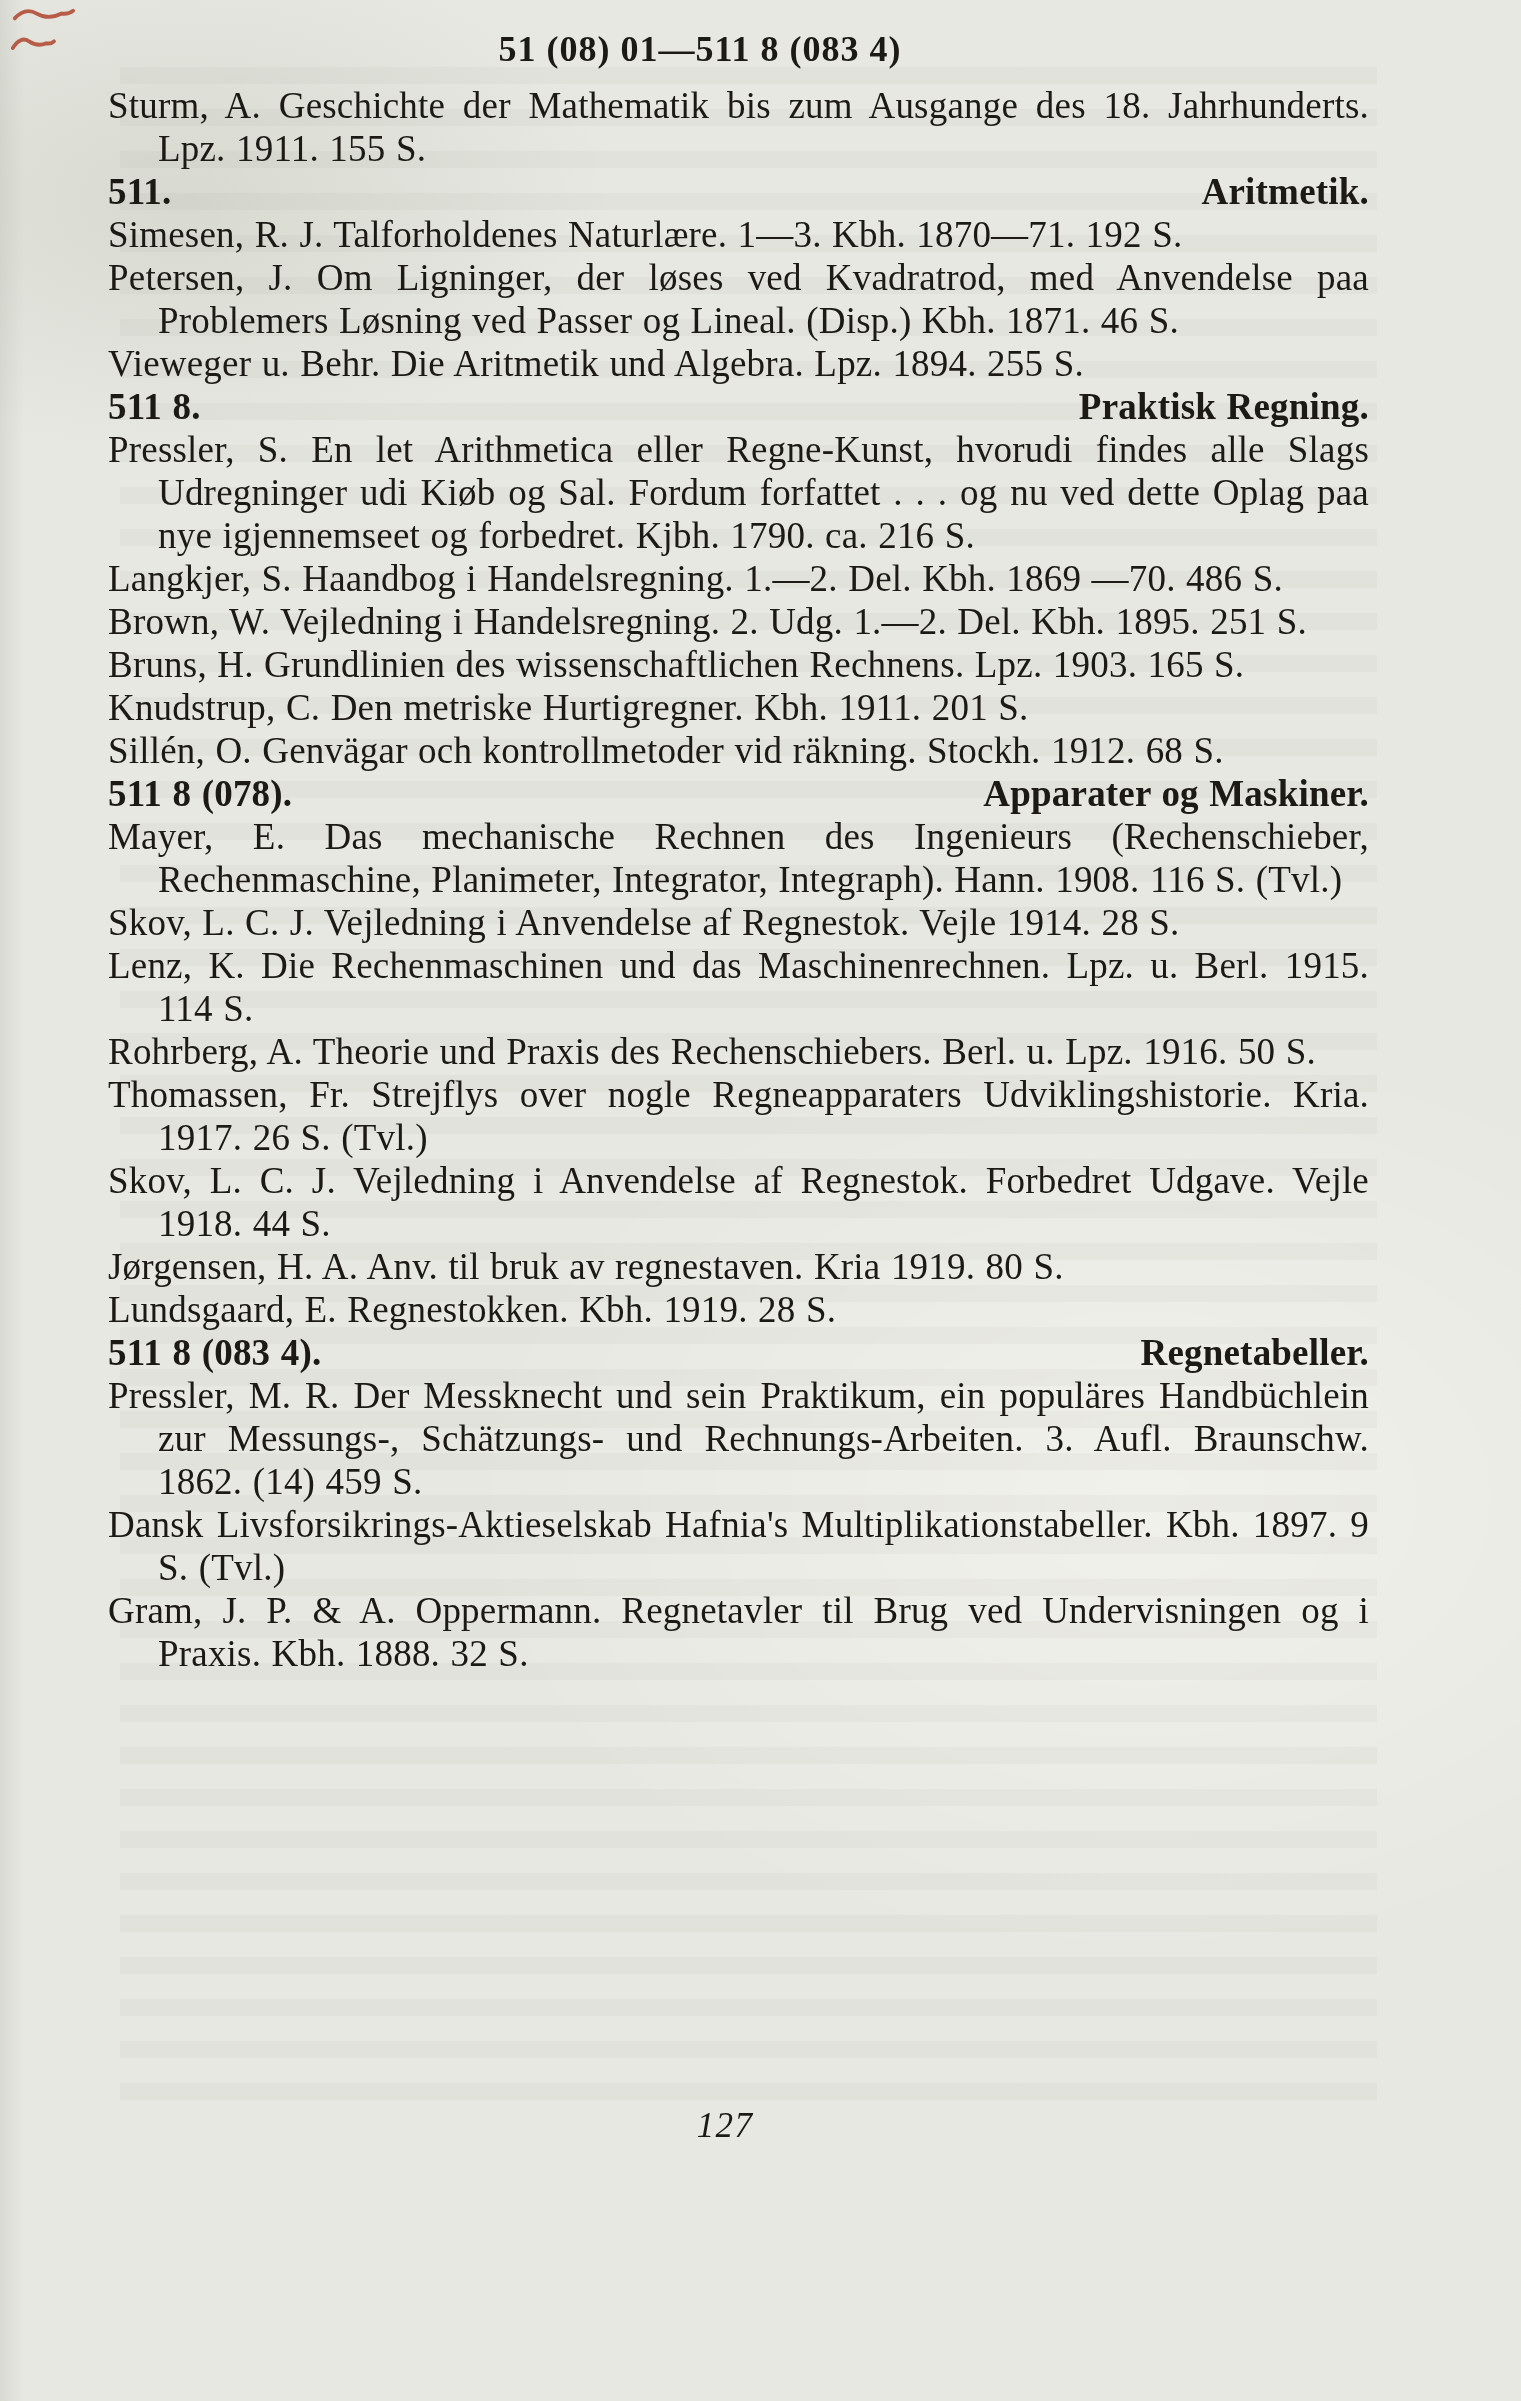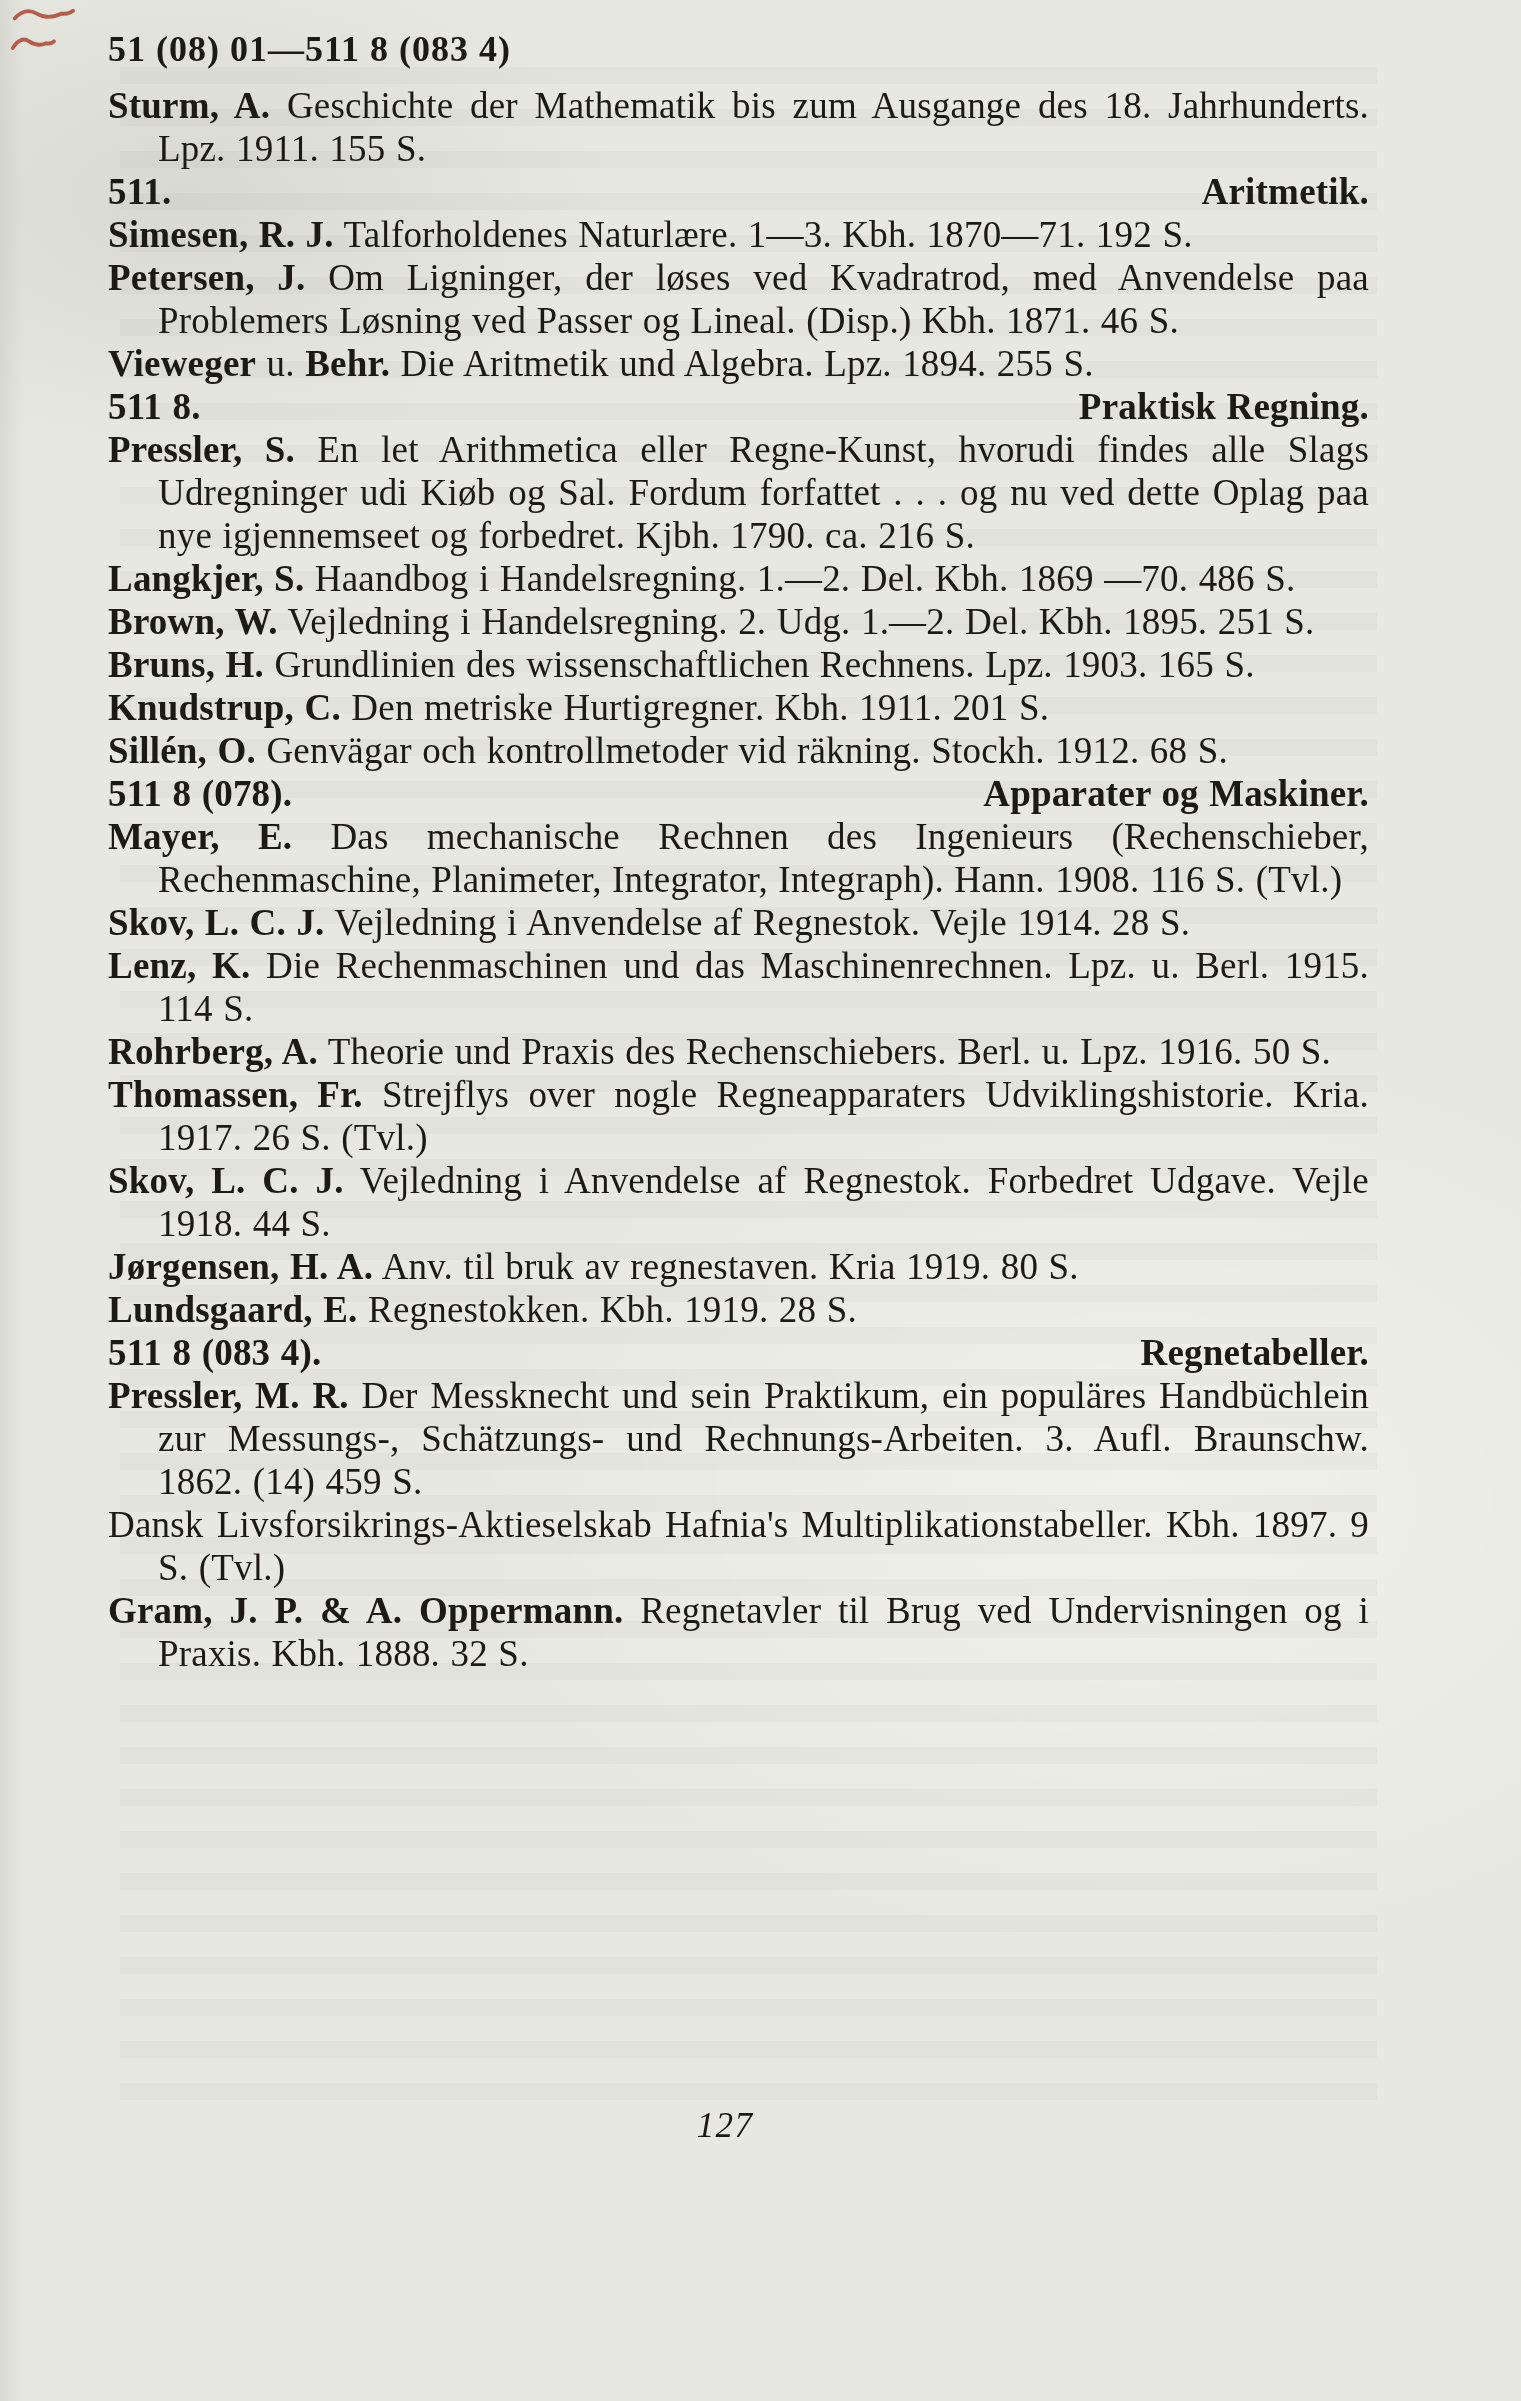--- a/index.html
+++ b/index.html
@@ -37,21 +37,21 @@
   }
   .textblock {
     position: absolute;
     left: 108px; top: 28px;
     width: 1261px;
   }
   .header {
     font-weight: 700;
     font-size: 36px;
     line-height: 43px;
-    text-align: left;
+    text-align: center;
     padding-right: 77px;
     letter-spacing: 1px;
     margin-bottom: 13.4px;
   }
   .entries p {
     margin: 0;
     font-size: 37px;
     line-height: 43px;
     text-align: justify;
     letter-spacing: 0.2px;
@@ -60,21 +60,21 @@
     word-spacing: 1px;
   }
   .entries p.section {
     display: flex;
     justify-content: space-between;
     font-weight: 700;
     padding-left: 0;
     text-indent: 0;
     font-family: Liberation Serif, serif;
   }
-  .entries .b { font-weight: 700; }
+  .entries .b { font-weight: 400; }
   .pagenum {
     position: absolute;
     left: 0; top: 2106px;
     width: 1450px;
     text-align: center;
     font-size: 35px;
     letter-spacing: 1.4px;
     font-style: italic;
   }
 </style>

